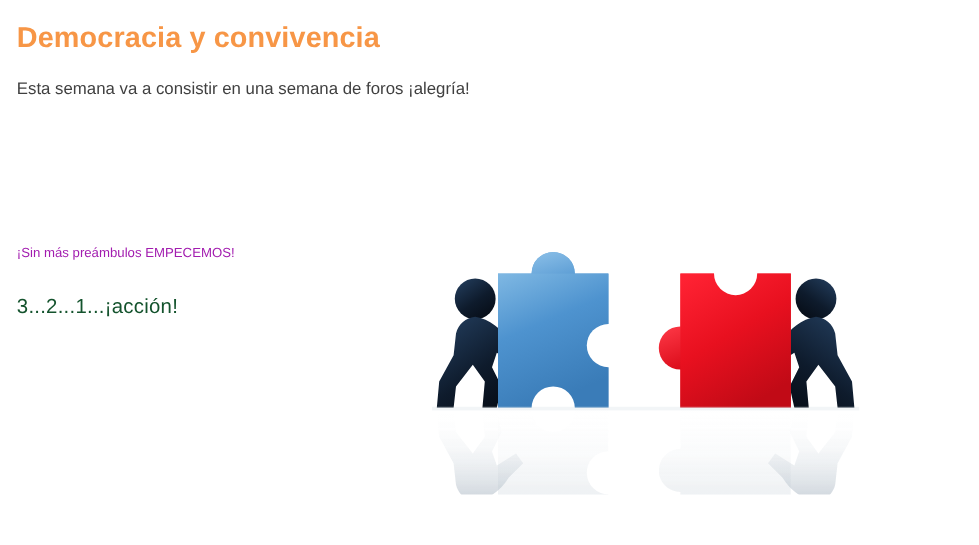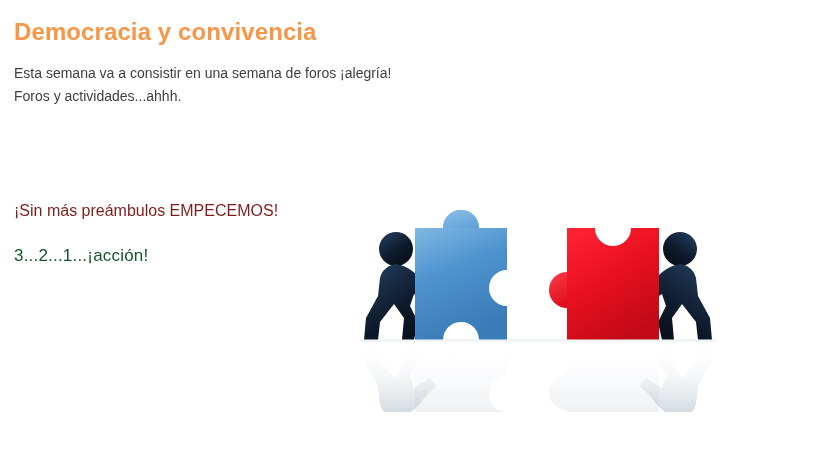--- a/index.html
+++ b/index.html
@@ -45,23 +45,23 @@
     font-size: 14px;
     line-height: 22.6px;
     font-weight: 400;
   }
   .body-line { white-space: normal; }
 
   .line-empecemos {
     position: absolute;
     left: 14px;
     top: 200px;
-    font-size: 16px;
+    font-size: 11px;
     line-height: 22px;
-    color: #7f1d1d;
+    color: #a21caf;
   }
   .line-accion {
     position: absolute;
     left: 14px;
     top: 244px;
     font-size: 17px;
     line-height: 24px;
     color: #14532d;
     letter-spacing: 0.2px;
   }
@@ -78,21 +78,20 @@
 </style>
 </head>
 <body>
 
 <div id="slide">
 
   <div class="slide-title">Democracia y convivencia</div>
 
   <div class="body-block">
     <div class="body-line">Esta semana va a consistir en una semana de foros ¡alegría!</div>
-    <div class="body-line">Foros y actividades...ahhh.</div>
   </div>
 
   <div class="line-empecemos">¡Sin más preámbulos EMPECEMOS!</div>
 
   <div class="line-accion">3...2...1...¡acción!</div>
 
   <div id="puzzle-illustration">
     <svg width="372" height="212" viewBox="0 0 372 212" xmlns="http://www.w3.org/2000/svg">
       <defs>
         <linearGradient id="gBlue" x1="0" y1="0" x2="0.35" y2="1">

